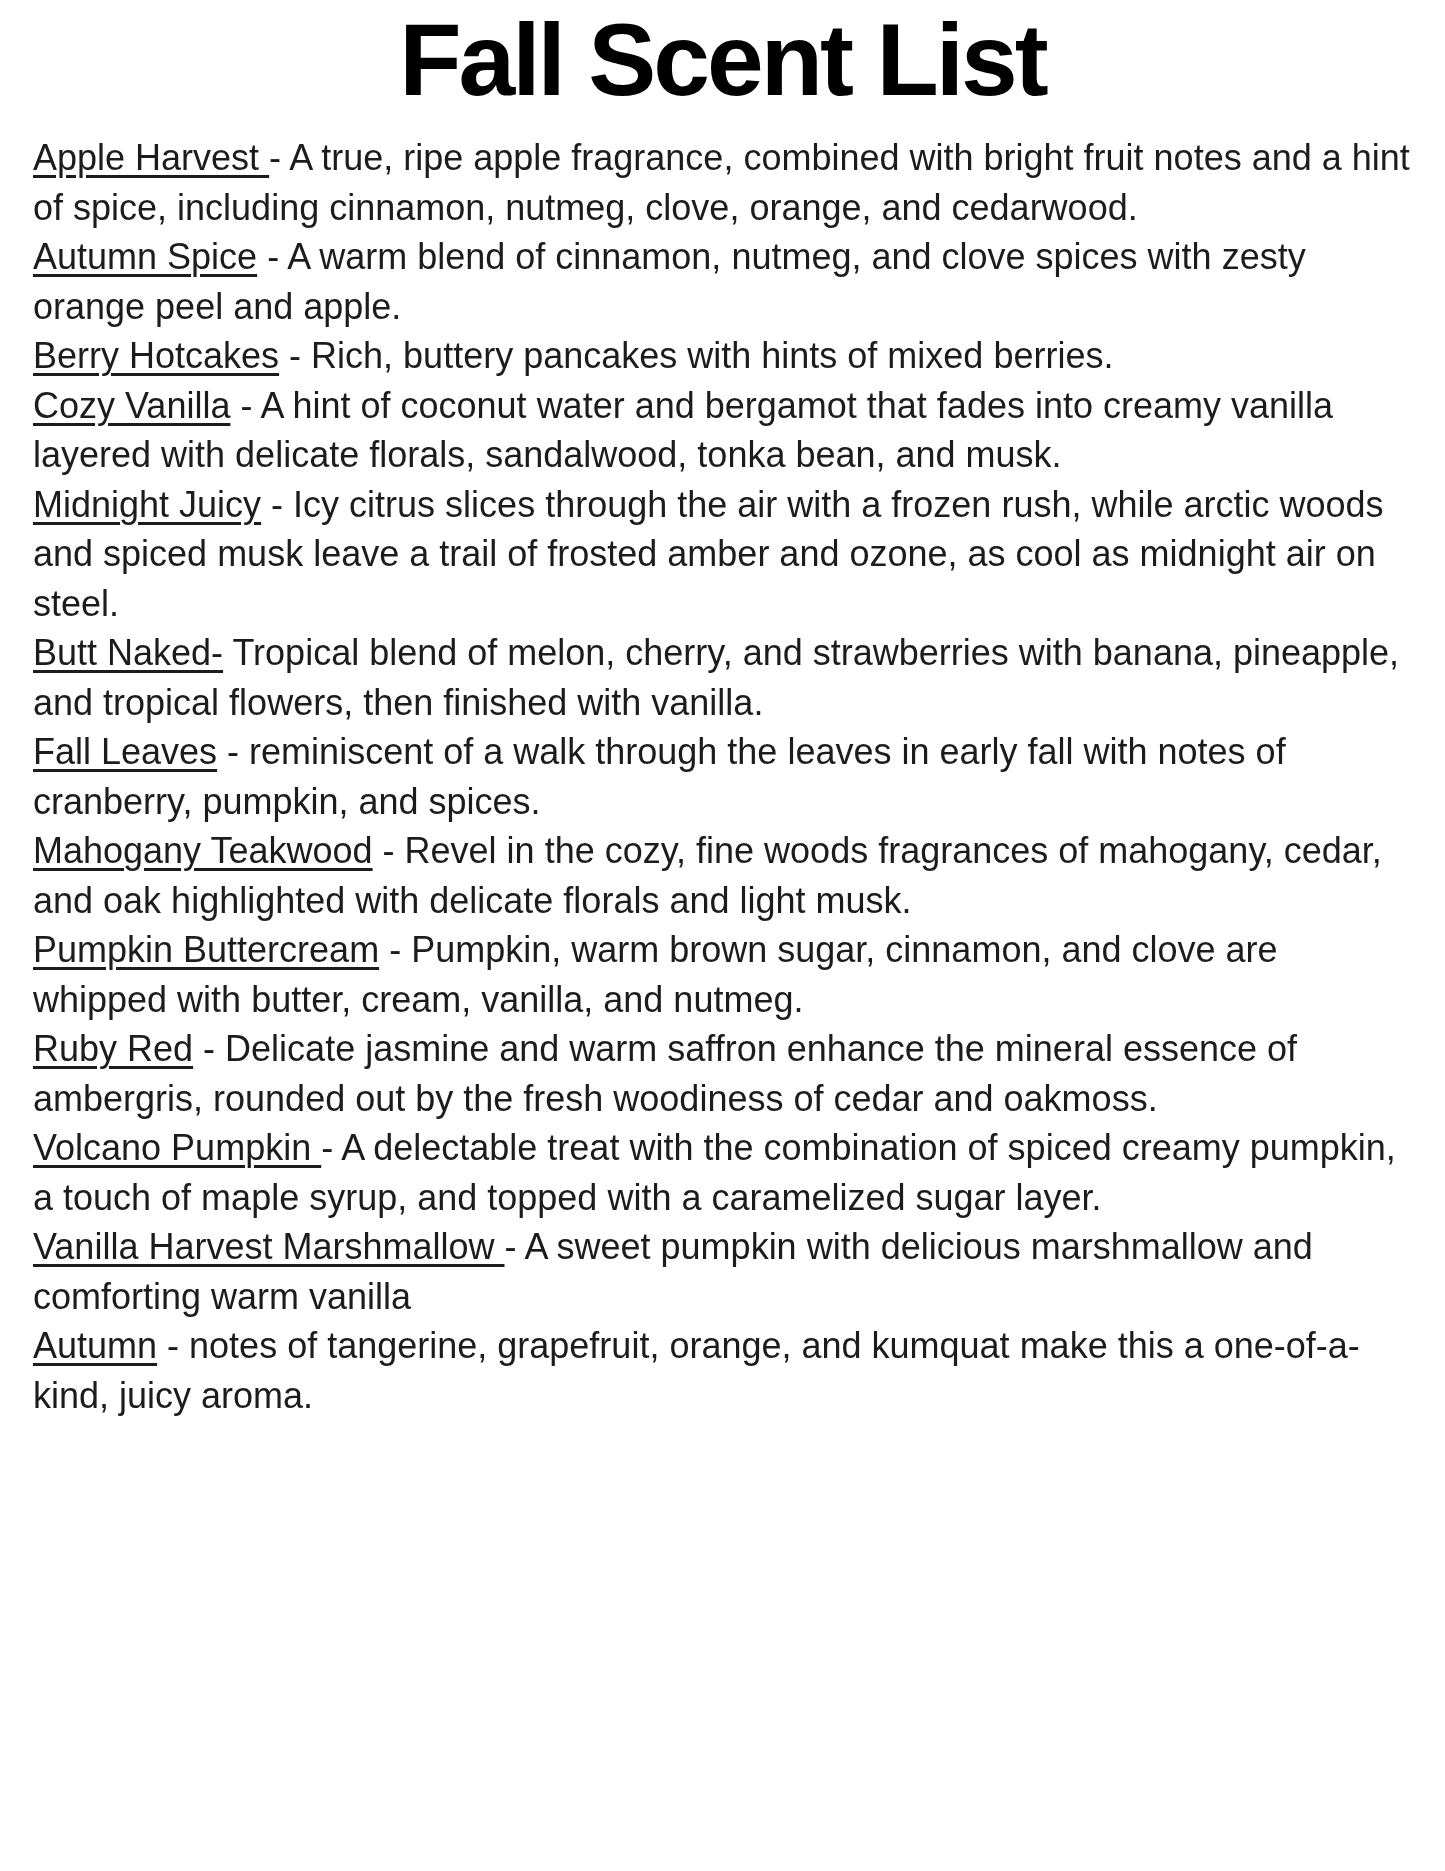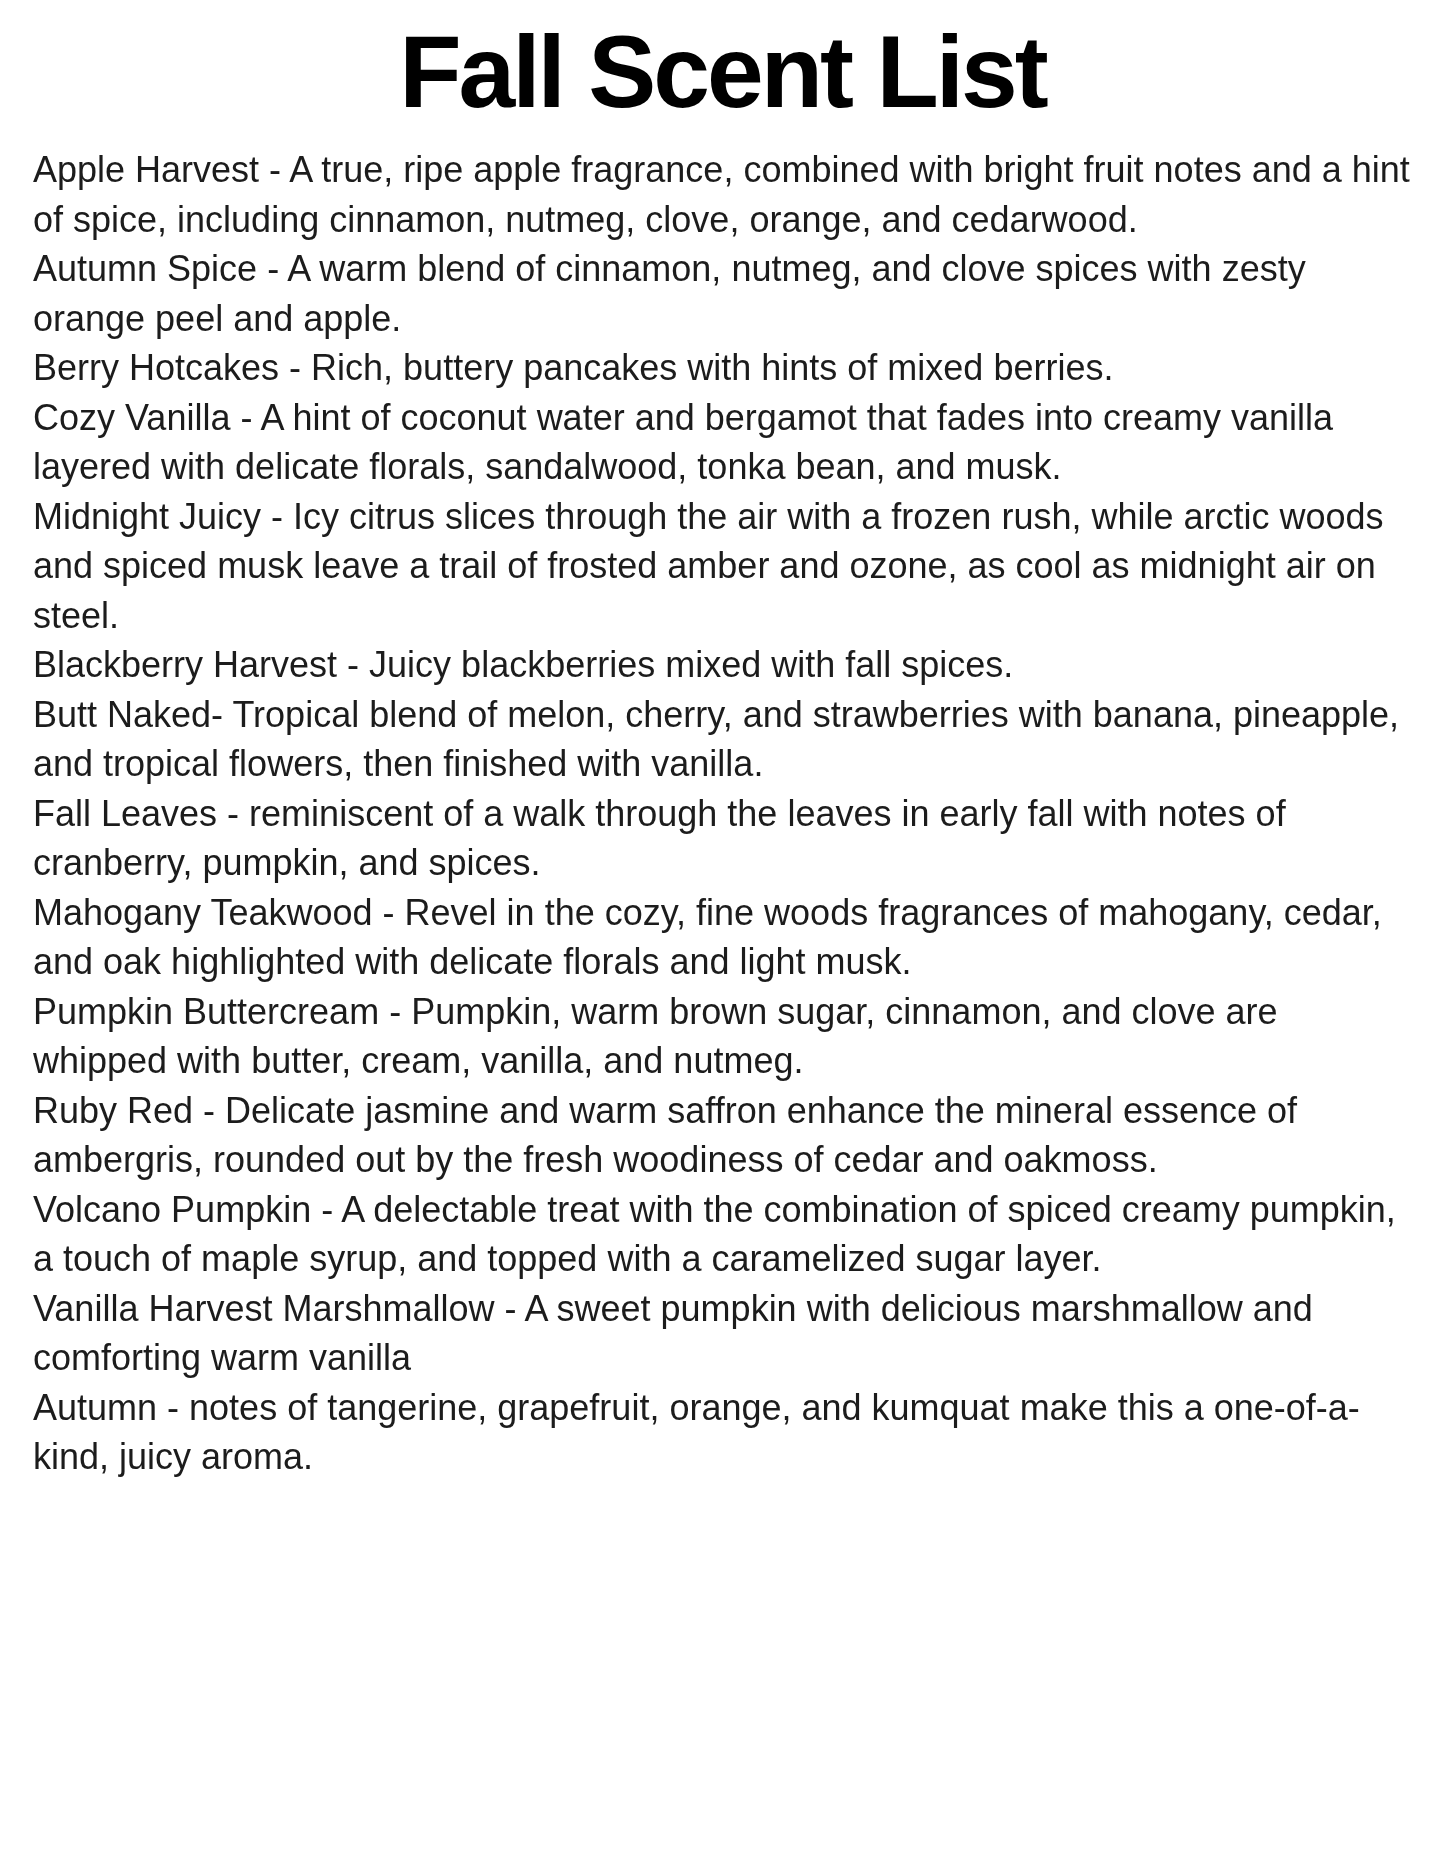--- a/index.html
+++ b/index.html
@@ -11,21 +11,21 @@
     width: 1445px;
     height: 1871px;
     font-family: "Liberation Sans", sans-serif;
     color: #1c1c1c;
     overflow: hidden;
   }
   .page {
     box-sizing: border-box;
     width: 1445px;
     height: 1633px;
-    padding: 14px 33px 0 33px;
+    padding: 2px 33px 0 33px;
     background: #ffffff;
   }
   .doc-title {
     margin: 0 0 14px 0;
     text-align: center;
     font-size: 102px;
     line-height: 1.15;
     font-weight: bold;
     letter-spacing: -3px;
     color: #000000;
@@ -34,41 +34,41 @@
     margin: 0;
   }
   .scent-entry {
     margin: 0;
     font-size: 36px;
     line-height: 49.5px;
     font-weight: normal;
     color: #1c1c1c;
   }
   .scent-name {
+    text-decoration: underline;
     text-decoration-thickness: 2.5px;
     text-underline-offset: 5px;
     white-space: pre-wrap;
   }
   .scent-sep {
     white-space: pre-wrap;
   }
 </style>
 </head>
 <body>
 
 <div class="page">
   <h1 class="doc-title">Fall Scent List</h1>
 
   <div class="scent-list">
     <p class="scent-entry"><span class="scent-name">Apple Harvest </span><span class="scent-sep">- </span><span class="scent-desc">A true, ripe apple fragrance, combined with bright fruit notes and a hint of spice, including cinnamon, nutmeg, clove, orange, and cedarwood.</span></p>
     <p class="scent-entry"><span class="scent-name">Autumn Spice</span><span class="scent-sep"> - </span><span class="scent-desc">A warm blend of cinnamon, nutmeg, and clove spices with zesty orange peel and apple.</span></p>
     <p class="scent-entry"><span class="scent-name">Berry Hotcakes</span><span class="scent-sep"> - </span><span class="scent-desc">Rich, buttery pancakes with hints of mixed berries.</span></p>
     <p class="scent-entry"><span class="scent-name">Cozy Vanilla</span><span class="scent-sep"> - </span><span class="scent-desc">A hint of coconut water and bergamot that fades into creamy vanilla layered with delicate florals, sandalwood, tonka bean, and musk.</span></p>
     <p class="scent-entry"><span class="scent-name">Midnight Juicy</span><span class="scent-sep"> - </span><span class="scent-desc">Icy citrus slices through the air with a frozen rush, while arctic woods and spiced musk leave a trail of frosted amber and ozone, as cool as midnight air on steel.</span></p>
-    <p class="scent-entry"><span class="scent-name">Blackberry Harvest</span><span class="scent-sep"> - </span><span class="scent-desc">Juicy blackberries mixed with fall spices.</span></p>
     <p class="scent-entry"><span class="scent-name">Butt Naked-</span><span class="scent-sep"> </span><span class="scent-desc">Tropical blend of melon, cherry, and strawberries with banana, pineapple, and tropical flowers, then finished with vanilla.</span></p>
     <p class="scent-entry"><span class="scent-name">Fall Leaves</span><span class="scent-sep"> - </span><span class="scent-desc">reminiscent of a walk through the leaves in early fall with notes of cranberry, pumpkin, and spices.</span></p>
     <p class="scent-entry"><span class="scent-name">Mahogany Teakwood</span><span class="scent-sep"> - </span><span class="scent-desc">Revel in the cozy, fine woods fragrances of mahogany, cedar, and oak highlighted with delicate florals and light musk.</span></p>
     <p class="scent-entry"><span class="scent-name">Pumpkin Buttercream</span><span class="scent-sep"> - </span><span class="scent-desc">Pumpkin, warm brown sugar, cinnamon, and clove are whipped with butter, cream, vanilla, and nutmeg.</span></p>
     <p class="scent-entry"><span class="scent-name">Ruby Red</span><span class="scent-sep"> - </span><span class="scent-desc">Delicate jasmine and warm saffron enhance the mineral essence of ambergris, rounded out by the fresh woodiness of cedar and oakmoss.</span></p>
     <p class="scent-entry"><span class="scent-name">Volcano Pumpkin </span><span class="scent-sep">- </span><span class="scent-desc">A delectable treat with the combination of spiced creamy pumpkin, a touch of maple syrup, and topped with a caramelized sugar layer.</span></p>
     <p class="scent-entry"><span class="scent-name">Vanilla Harvest Marshmallow </span><span class="scent-sep">- </span><span class="scent-desc">A sweet pumpkin with delicious marshmallow and comforting warm vanilla</span></p>
     <p class="scent-entry"><span class="scent-name">Autumn</span><span class="scent-sep"> - </span><span class="scent-desc">notes of tangerine, grapefruit, orange, and kumquat make this a one-of-a-kind, juicy aroma.</span></p>
   </div>
 </div>

